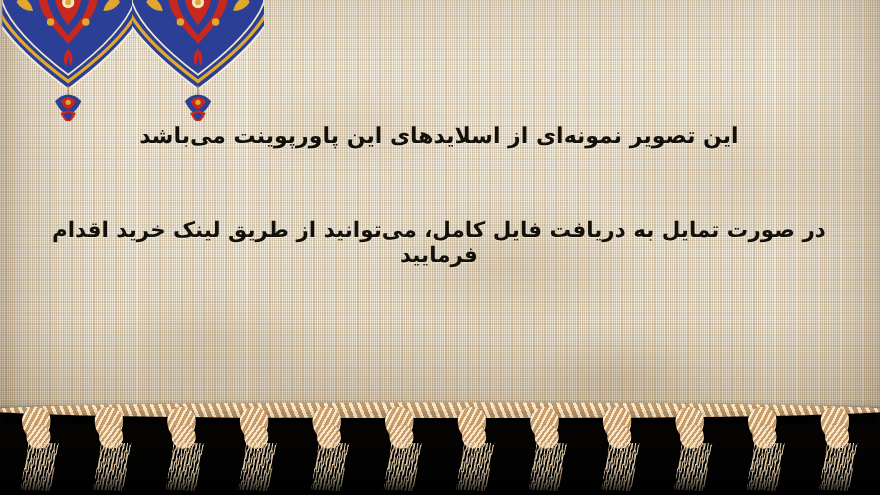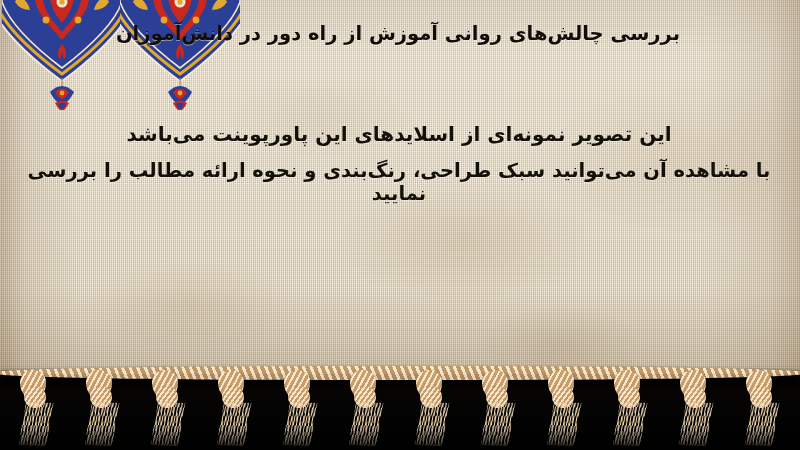--- a/index.html
+++ b/index.html
@@ -194,21 +194,21 @@
 
   .body-line {
     position: absolute;
     right: 20px;
     width: 762px;
     text-align: center;
     color: #131009;
     font-weight: 700;
     text-shadow: 0 1px 0 rgba(255,252,244,.4);
   }
-  .bl1 { top: 122px; font-size: 20px; text-align: center; }
+  .bl1 { top: 111px; font-size: 20px; text-align: center; }
   .bl2 { top: 159px; font-size: 19.5px; }
   .bl3 { top: 197px; font-size: 19.5px; }
 </style>
 </head>
 <body>
 
 <div id="slide">
 
   <div class="fabric"></div>
   <div class="fabric-shade"></div>
@@ -354,19 +354,18 @@
         <path d="M 48 92 q 12 -12 24 0 q -6 12 -12 12 q -6 0 -12 -12 z" fill="#2b3f96"></path>
         <path d="M 53 92 q 7 -7 14 0 q -4 7 -7 7 q -3 0 -7 -7 z" fill="#c8281e"></path>
         <circle cx="60" cy="93" r="2.4" fill="#e0a82e"></circle>
         <path d="M 53 103 q 7 -5 14 0 q -4 8 -7 8 q -3 0 -7 -8 z" fill="#c8281e"></path>
         <path d="M 56 104 q 4 -3 8 0 q -2 5 -4 5 q -2 0 -4 -5 z" fill="#2b3f96"></path>
       </g>
     </svg>
   </div>
 
   <div class="text-layer">
-    <div class="title title-l1">بررسی چالش‌های روانی آموزش از راه دور در دانش‌آموزان</div>
 
     <div class="body-line bl1">این تصویر نمونه‌ای از اسلایدهای این پاورپوینت می‌باشد</div>
-    <div class="body-line bl2">با مشاهده آن می‌توانید سبک طراحی، رنگ‌بندی و نحوه ارائه مطالب را بررسی نمایید</div>
+    <div class="body-line bl3">در صورت تمایل به دریافت فایل کامل، می‌توانید از طریق لینک خرید اقدام فرمایید</div>
   </div>
 
 </div>
 
 </body></html>

